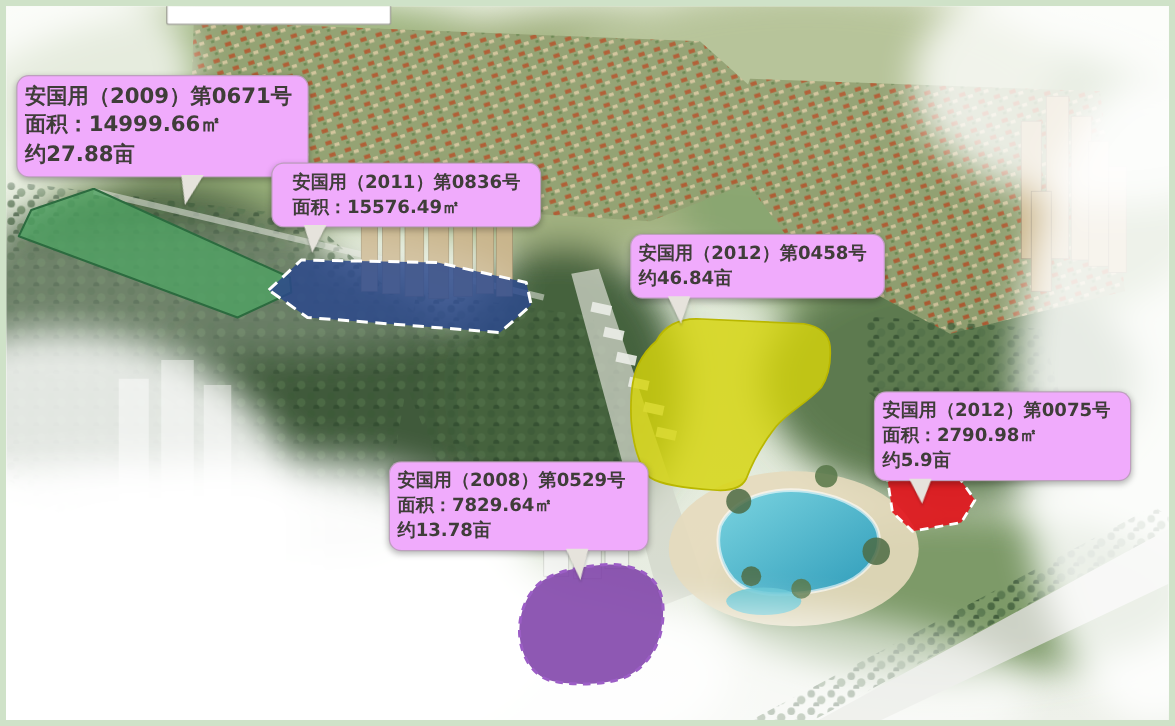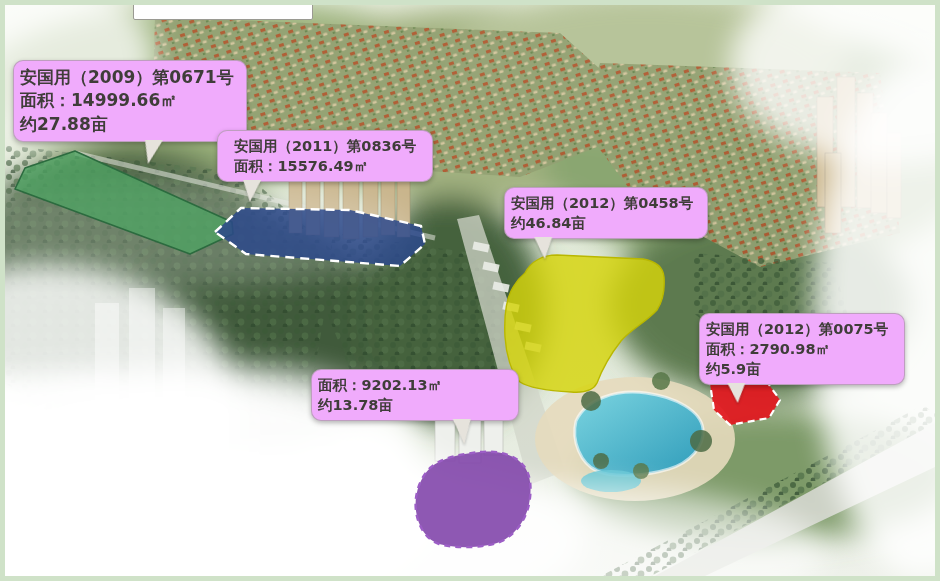--- a/index.html
+++ b/index.html
@@ -209,18 +209,19 @@
   </div>
 
   <div class="callout c2012">
     <div>安国用（2012）第0075号</div>
     <div>面积：2790.98㎡</div>
     <div>约5.9亩</div>
     <div class="tail"></div>
   </div>
 
   <div class="callout c2008">
-    <div>面积：9202.13㎡</div>
+    <div>安国用（2008）第0529号</div>
+    <div>面积：7829.64㎡</div>
     <div>约13.78亩</div>
     <div class="tail"></div>
   </div>
 
 </div>
 
 </body></html>

